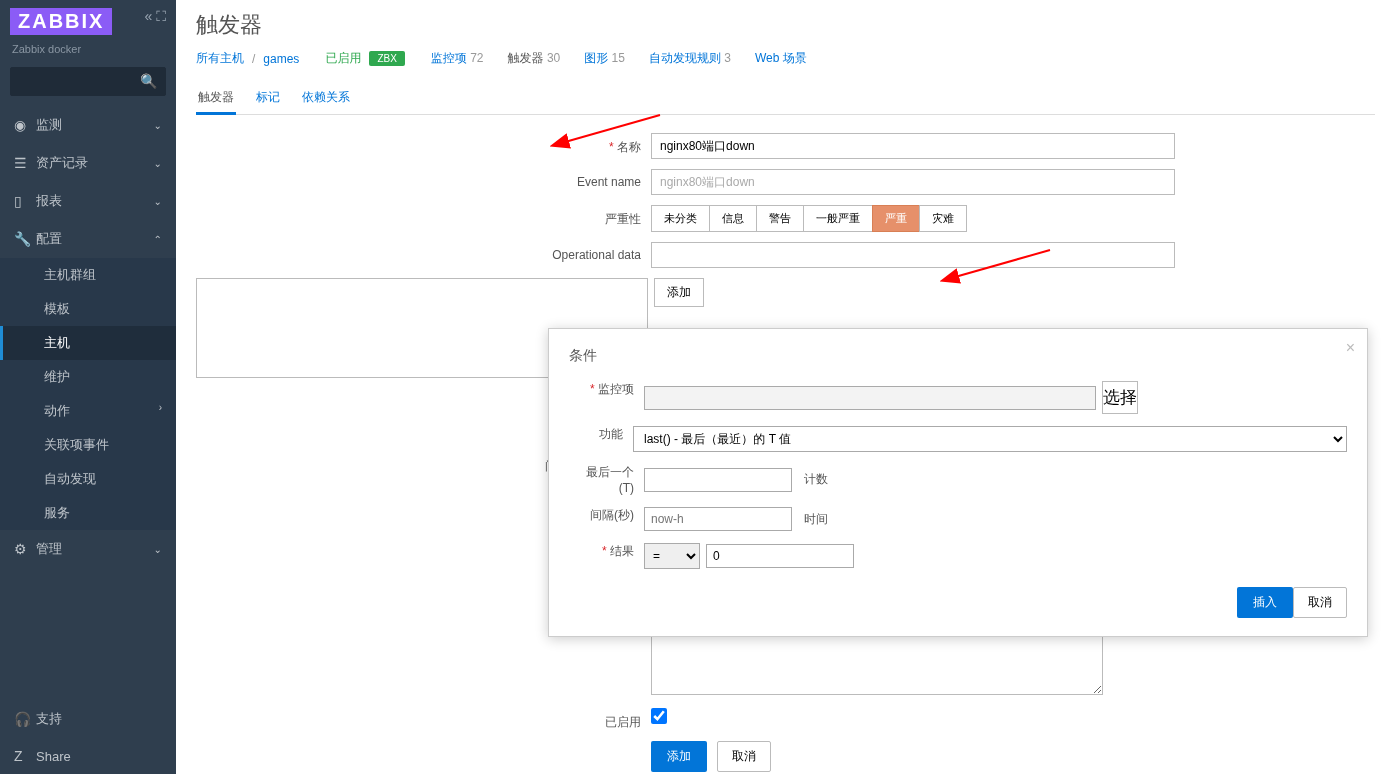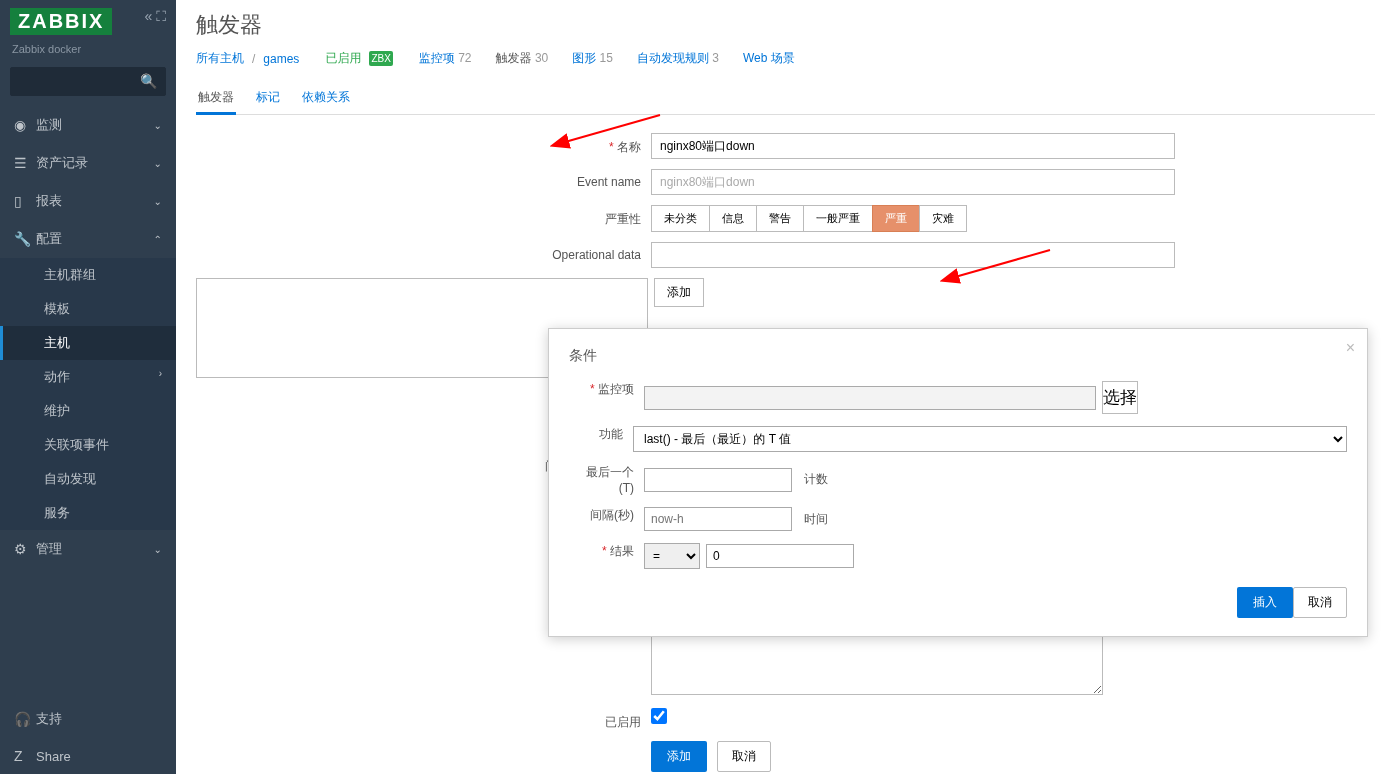--- a/index.html
+++ b/index.html
@@ -1,21 +1,21 @@
 <!DOCTYPE html>
 <html><head>
 <meta charset="utf-8">
 <style>
 * { box-sizing: border-box; margin: 0; padding: 0; }
 body { font-family: Arial, sans-serif; font-size: 12px; color: #333; background: #fff; width: 1395px; height: 774px; overflow: hidden; position: relative; }
 
 
 .sidebar { width: 176px; height: 100%; background: #2f3e4e; color: #bdc3c9; position: absolute; left: 0; top: 0; display: flex; flex-direction: column; }
 .sidebar-header { padding: 8px 10px; }
-.logo { background: #15803d; color: #fff; font-weight: bold; font-size: 20px; padding: 2px 8px; display: inline-block; letter-spacing: 2px; }
+.logo { background: #8b5cf6; color: #fff; font-weight: bold; font-size: 20px; padding: 2px 8px; display: inline-block; letter-spacing: 2px; }
 .header-icons { float: right; font-size: 14px; color: #9aa6b3; }
 .sidebar-sub { font-size: 11px; color: #8a96a3; padding: 0 12px 8px; }
 .sidebar-search { margin: 4px 10px 10px; position: relative; }
 .sidebar-search input { width: 100%; background: #1f2b38; border: 1px solid #1f2b38; color: #ccc; padding: 6px 28px 6px 8px; border-radius: 2px; }
 .sidebar-search .search-icon { position: absolute; right: 8px; top: 6px; color: #8a96a3; font-size: 14px; }
 .nav { flex: 1; }
 .nav-item { display: flex; align-items: center; padding: 10px 14px; cursor: pointer; font-size: 13px; color: #bdc3c9; }
 .nav-item .nav-icon { width: 22px; display: inline-block; font-size: 14px; }
 .nav-item .chev { margin-left: auto; font-size: 10px; }
 .sub-nav { background: #28384a; }
@@ -24,21 +24,21 @@
 .sidebar-bottom { margin-top: auto; }
 .sidebar-bottom .nav-item { font-size: 13px; }
 
 
 .main { position: absolute; left: 176px; top: 0; right: 0; height: 100%; padding: 10px 20px; }
 .page-title { font-size: 22px; color: #555; margin-bottom: 10px; }
 .breadcrumb-row { display: flex; align-items: center; gap: 8px; font-size: 12px; margin-bottom: 16px; flex-wrap: wrap; }
 .breadcrumb-row a { color: #0275d8; text-decoration: none; }
 .breadcrumb-row .sep { color: #999; }
 .status-enabled { color: #2fa84f; }
-.zbx-badge { background: #2fa84f; color: #fff; padding: 2px 2px; font-size: 10px; border-radius: 2px; }
+.zbx-badge { background: #2fa84f; color: #fff; padding: 2px 8px; font-size: 10px; border-radius: 2px; }
 .stat-link { color: #0275d8; }
 .stat-count { color: #999; }
 .stat-current { color: #999; }
 .stat-current .label { color: #555; }
 
 .tabs { display: flex; gap: 18px; border-bottom: 1px solid #ddd; margin-bottom: 18px; }
 .tab { padding: 6px 2px; cursor: pointer; font-size: 12px; color: #0275d8; }
 .tab.active { color: #555; border-bottom: 3px solid #0275d8; margin-bottom: -1px; }
 
 .form { }
@@ -110,22 +110,22 @@
       </div>
     <div class="nav-item">
         <span class="nav-icon">🔧</span>
         <span>配置</span>
         <span class="chev">⌃</span>
       </div>
     <div class="sub-nav">
       <div class="sub-item">主机群组</div>
       <div class="sub-item">模板</div>
       <div class="sub-item active">主机</div>
+      <div class="sub-item">维护</div>
       <div class="sub-item"><span>动作</span><span style="float:right;font-size:10px">›</span></div>
-      <div class="sub-item">维护</div>
       <div class="sub-item">关联项事件</div>
       <div class="sub-item">自动发现</div>
       <div class="sub-item">服务</div>
     </div>
     <div class="nav-item">
         <span class="nav-icon">⚙</span>
         <span>管理</span>
         <span class="chev">⌄</span>
       </div>
   </div>

